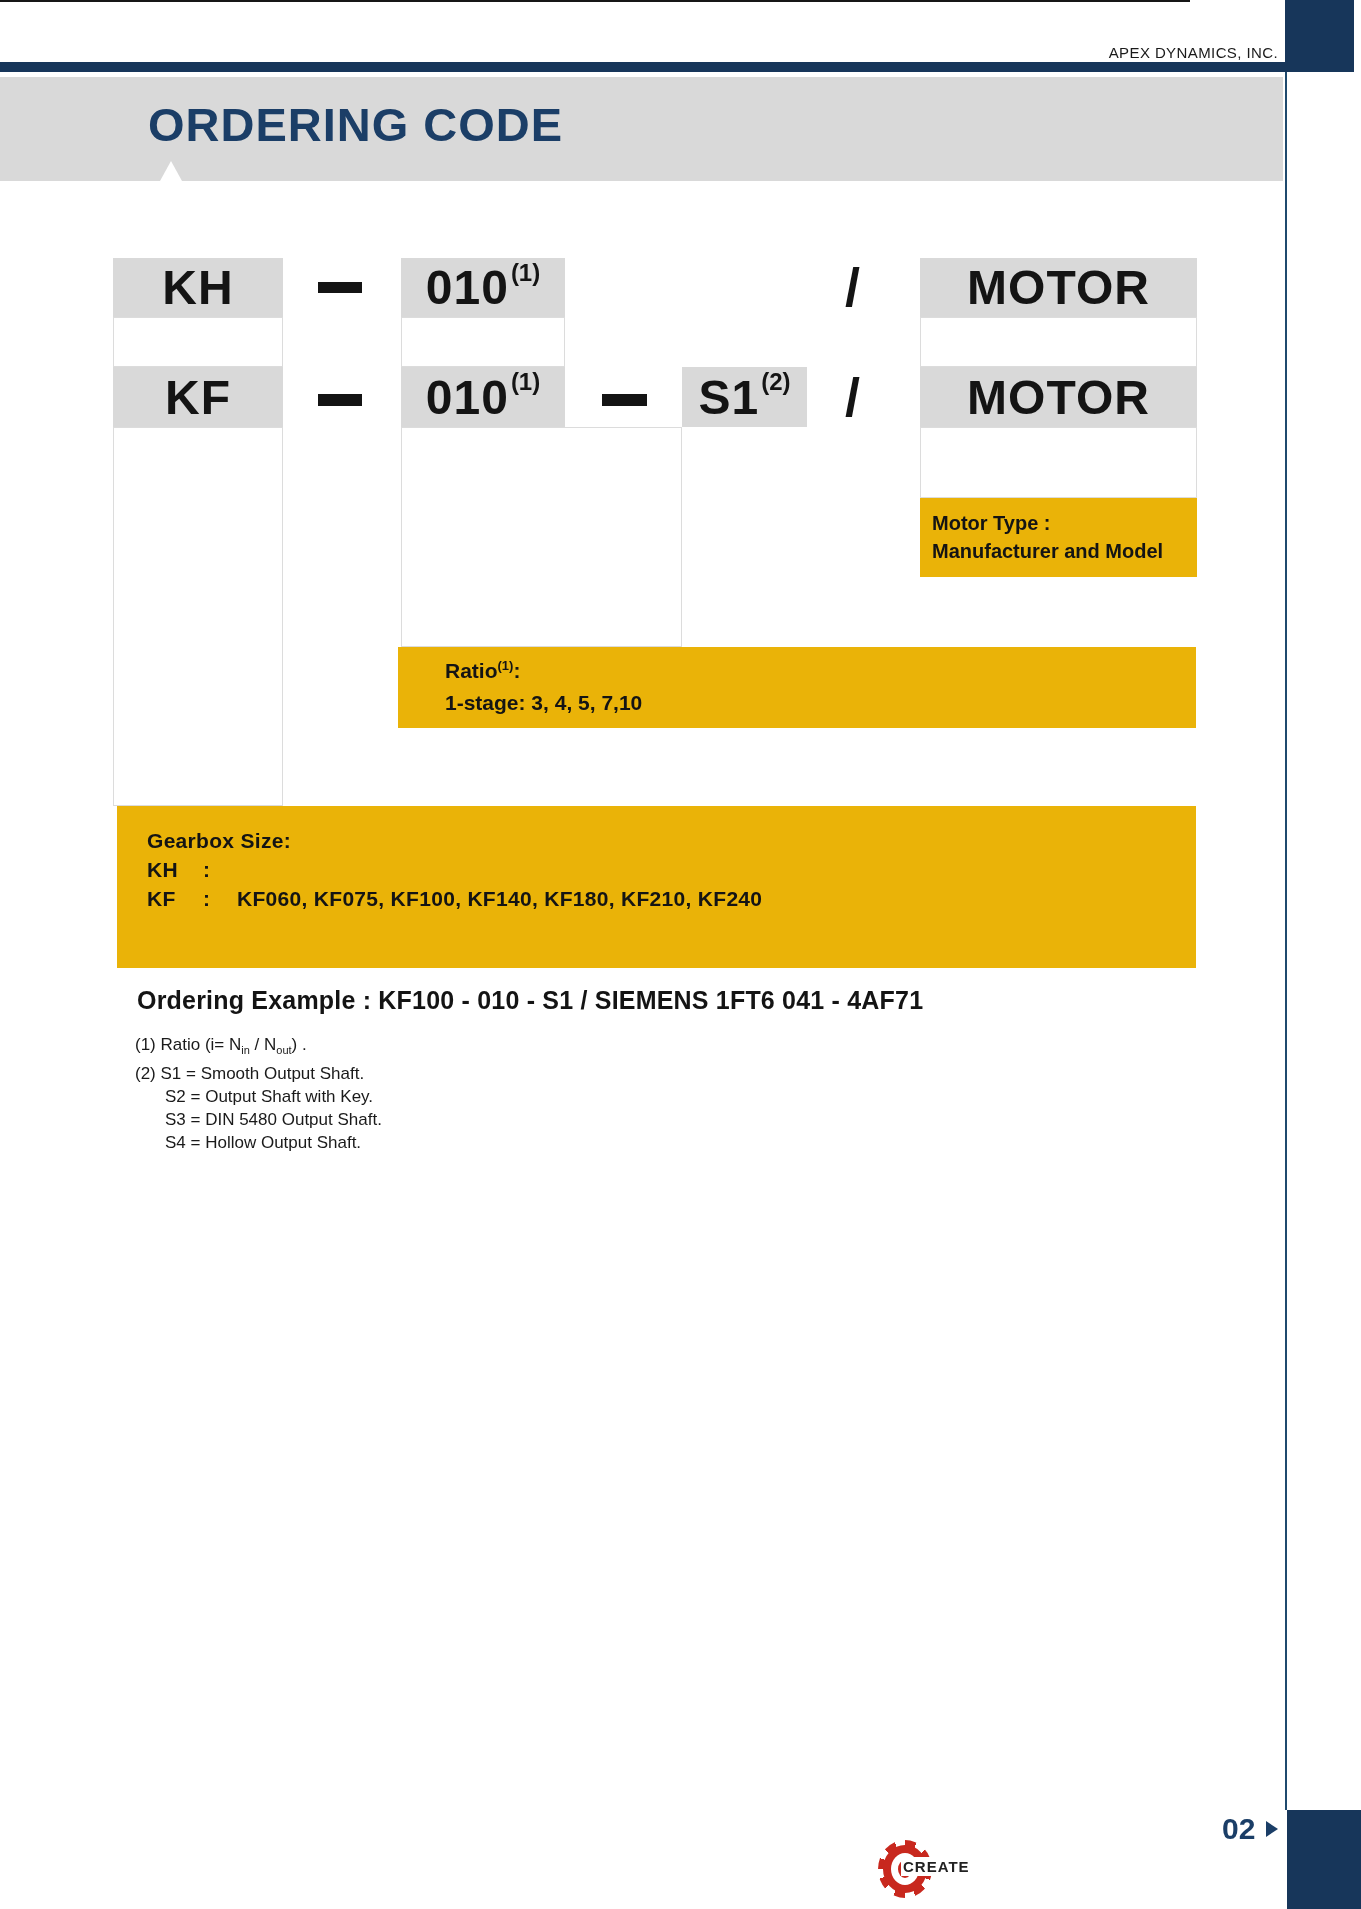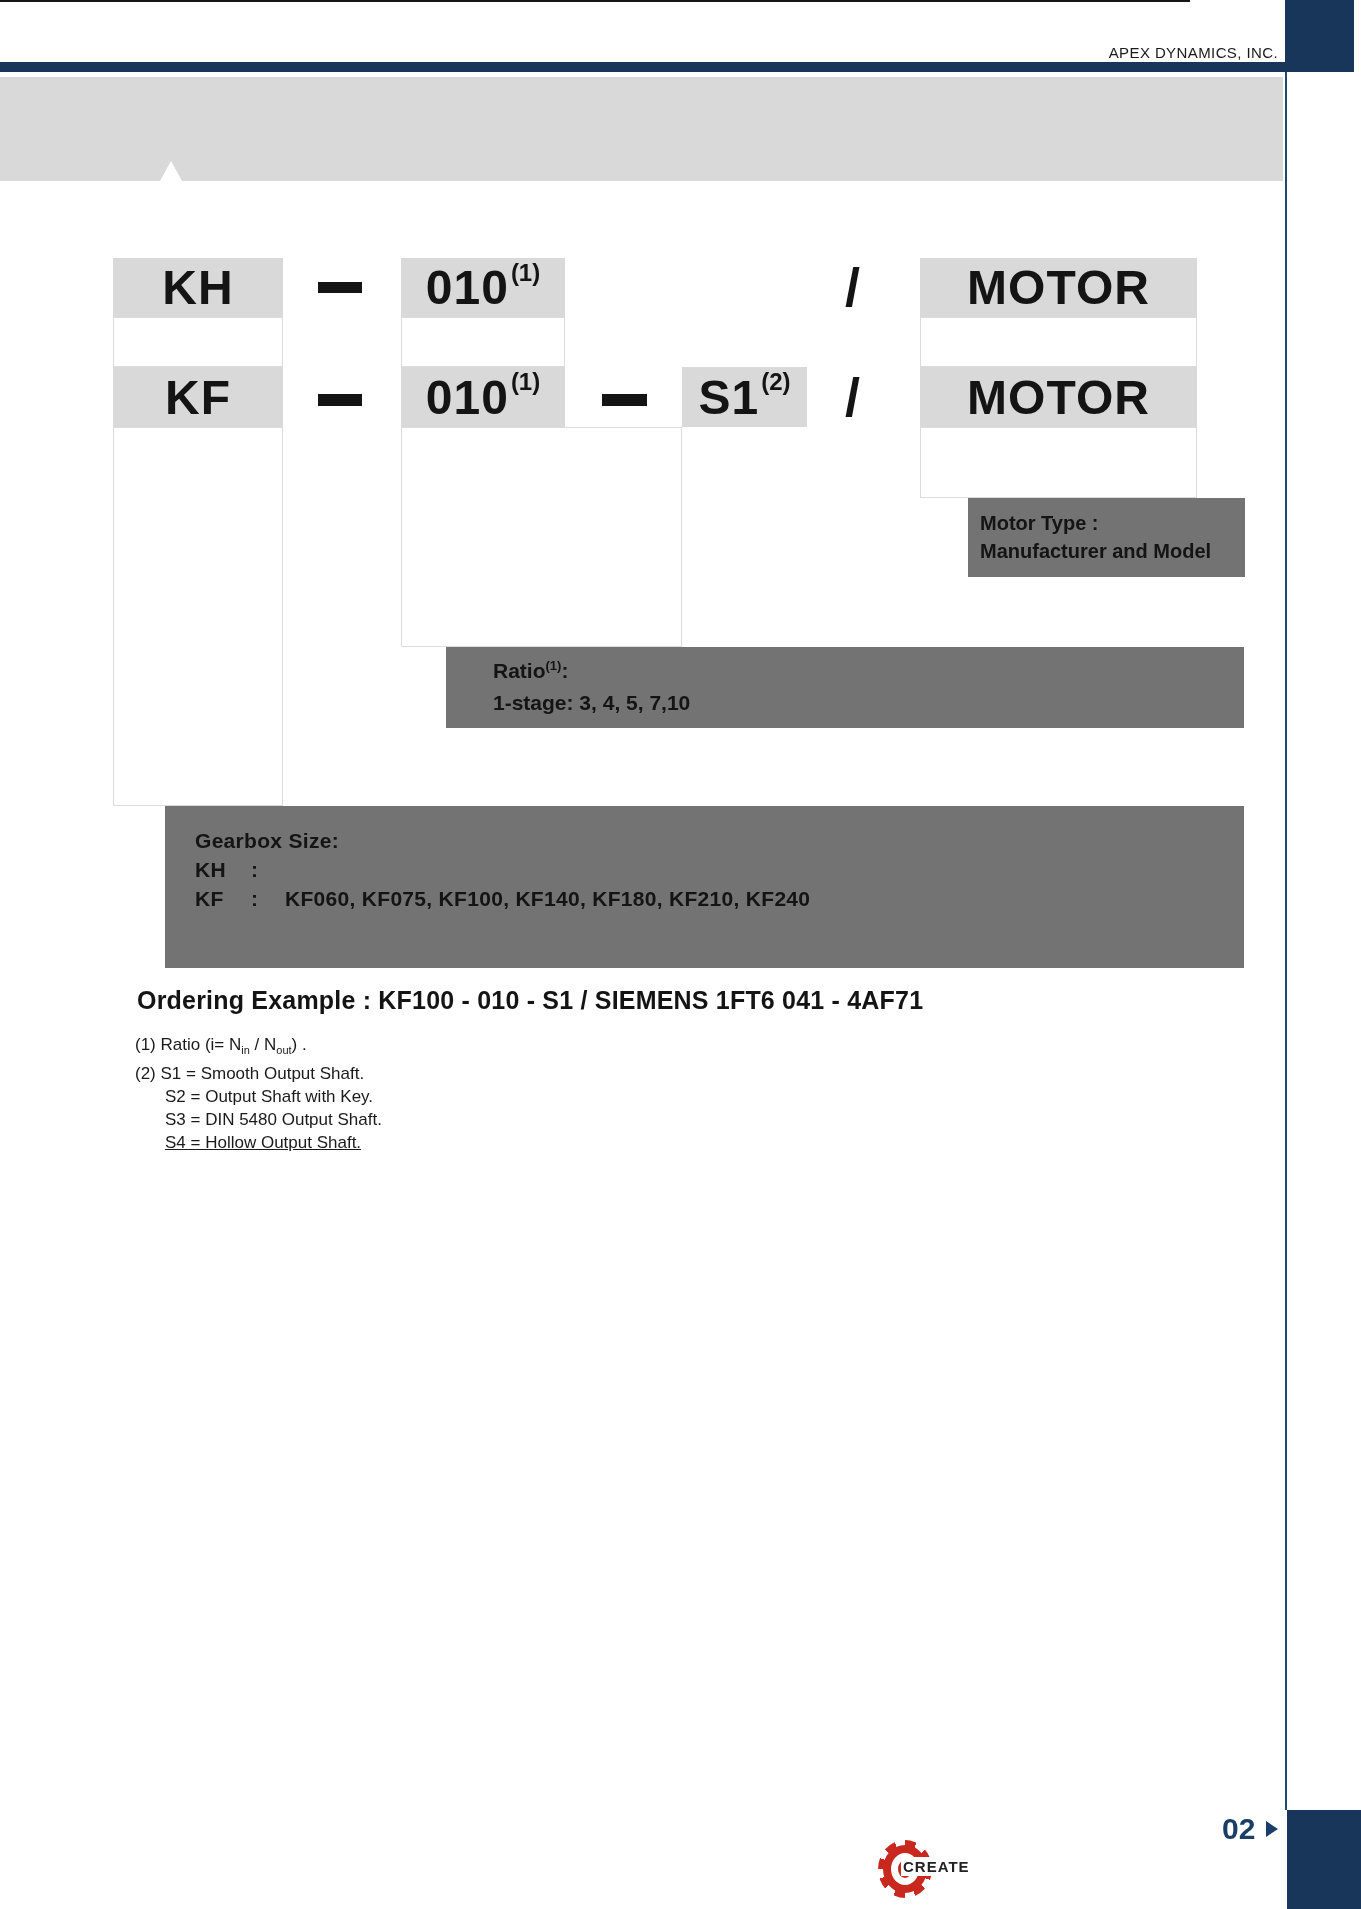--- a/index.html
+++ b/index.html
@@ -26,21 +26,21 @@
 
   
   .gray-box { background:#d9d9d9; }
   .code-box { display:flex; align-items:center; justify-content:center;
               font-weight:bold; font-size:48px; color:#141414; letter-spacing:1px; }
   .csup { font-size:24px; font-weight:bold; position:relative; top:-15px; margin-left:2px; letter-spacing:0; }
   .connector { background:#ffffff; border:1px solid #dcdcdc; box-sizing:border-box; }
   .dash { background:#141414; }
   .slash { font-size:54px; font-weight:bold; color:#141414; line-height:59px; }
 
-  .info-box { background:#737373; box-sizing:border-box; font-weight:bold; color:#141414;margin-left:48px; }
+  .info-box { background:#eab308; box-sizing:border-box; font-weight:bold; color:#141414; }
   .motor-type-box { left:920px; top:498px; width:277px; height:79px; padding:11px 0 0 12px;
                     font-size:20px; line-height:28px; }
   .ratio-box { left:398px; top:647px; width:798px; height:81px; padding:9px 0 0 47px;
                font-size:21px; line-height:29px; }
   .ratio-sup { font-size:13px; position:relative; top:-8px; }
   .gearbox-box { left:117px; top:806px; width:1079px; height:162px; padding:20px 0 16px 30px;
                  font-size:21px; line-height:29px; letter-spacing:0.3px; }
   .gb-row { display:flex; }
   .gb-label { width:56px; }
   .gb-colon { width:34px; }
@@ -76,20 +76,21 @@
 
 <div id="page">
 
   <div class="abs top-rule"></div>
   <div class="abs brand-text">APEX DYNAMICS, INC.</div>
   <div class="abs navy-bar"></div>
   <div class="abs navy-corner"></div>
   <div class="abs v-rule"></div>
 
   <div class="abs banner"></div>
+  <div class="abs banner-title">ORDERING CODE</div>
   <div class="abs banner-notch"></div>
 
   <div class="abs connector" style="left:113px; top:317px; width:170px; height:50px;"></div>
   <div class="abs connector" style="left:401px; top:317px; width:164px; height:50px;"></div>
   <div class="abs connector" style="left:920px; top:317px; width:277px; height:50px;"></div>
   <div class="abs connector" style="left:113px; top:427px; width:170px; height:379px;"></div>
   <div class="abs connector" style="left:401px; top:427px; width:281px; height:220px;"></div>
   <div class="abs connector" style="left:920px; top:427px; width:277px; height:71px;"></div>
 
   <div class="abs gray-box code-box" style="left:113px; top:258px; width:170px; height:59px;">
@@ -145,21 +146,21 @@
       <span>KF060, KF075, KF100, KF140, KF180, KF210, KF240</span>
     </div>
   </div>
 
   <div class="abs example">Ordering Example : KF100 - 010 - S1 / SIEMENS 1FT6 041 - 4AF71</div>
 
   <div class="abs fnote" style="top:1035px;"><span>(1) Ratio (i= N</span><sub>in</sub><span> / N</span><sub>out</sub><span>) .</span></div>
   <div class="abs fnote" style="top:1064px;">(2) S1 = Smooth Output Shaft.</div>
   <div class="abs fnote fnote-indent" style="top:1087px;">S2 = Output Shaft with Key.</div>
   <div class="abs fnote fnote-indent" style="top:1110px;">S3 = DIN 5480 Output Shaft.</div>
-  <div class="abs fnote fnote-indent" style="top:1133px;text-decoration:underline;">S4 = Hollow Output Shaft.</div>
+  <div class="abs fnote fnote-indent" style="top:1133px;">S4 = Hollow Output Shaft.</div>
 
   <div class="abs page-num">02</div>
   <div class="abs page-num-arrow"></div>
   <div class="abs navy-footer"></div>
 
   <div class="abs gear">
     <div class="gear-teeth"></div>
     <div class="gear-disc"></div>
     <div class="gear-hole"></div>
     <div class="gear-core"></div>

